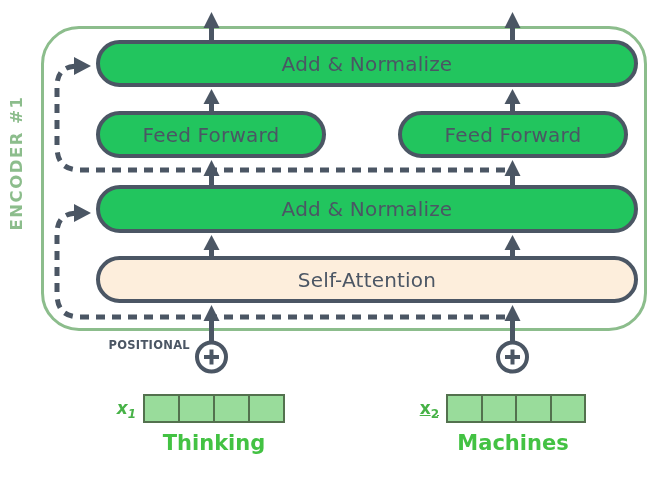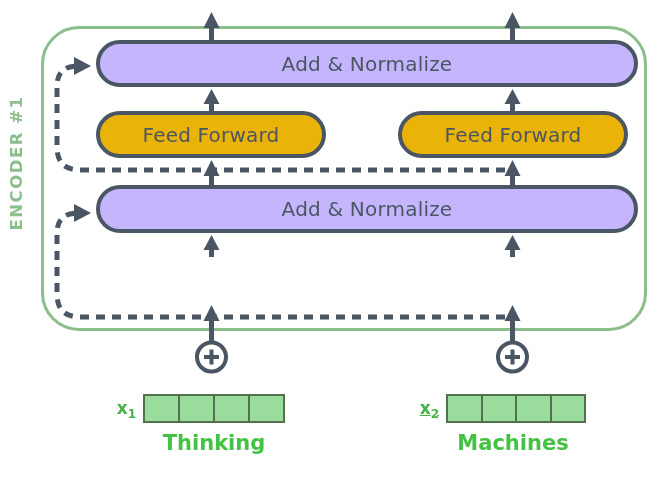--- a/index.html
+++ b/index.html
@@ -19,22 +19,22 @@
     transform:rotate(-90deg);text-align:center;
     color:#8cbd8c;font-size:16.5px;font-weight:bold;letter-spacing:1.5px;
     white-space:nowrap;
   }
   
   .layer-box{
     position:absolute;box-sizing:border-box;border:4px solid #4b5664;
     display:flex;align-items:center;justify-content:center;
     font-size:20px;color:#4b5664;letter-spacing:0.2px;
   }
-  .add-norm{background:#c4b5fd;border-radius:26px;}
-  .feed-forward{background:#eab308;border-radius:24px;text-align:center;}
+  .add-norm{background:#22c55e;border-radius:26px;}
+  .feed-forward{background:#22c55e;border-radius:24px;text-align:center;}
   .self-attention{background:#fdeedc;border-radius:26px;}
   #an-top{left:96px;top:40px;width:542px;height:47px;}
   #ff-left{left:96px;top:111px;width:230px;height:47px;}
   #ff-right{left:398px;top:111px;width:230px;height:47px;}
   #an-mid{left:96px;top:185px;width:542px;height:48px;}
   #self-attn{left:96px;top:256px;width:542px;height:47px;}
   
   #overlay{position:absolute;left:0;top:0;width:666px;height:483px;}
   
   .pos-enc{
@@ -49,21 +49,21 @@
   }
   #emb-1{left:143px;top:394px;width:142px;}
   #emb-2{left:446px;top:394px;width:140px;}
   .emb-cell{flex:1;}
   .emb-cell + .emb-cell{border-left:2px solid #53714e;}
   .x-label{
     position:absolute;width:32px;text-align:right;top:398px;
     color:#47b247;font-weight:bold;font-size:17px;
   }
   .x-label sub{font-size:12px;}
-  #x1-label{left:104px;}
+  #x1-label{left:104px;font-style:italic;}
   #x2-label{left:407px;text-decoration:underline;}
   .word-label{
     position:absolute;top:431px;width:162px;text-align:center;
     color:#43c243;font-weight:bold;font-size:21px;
   }
   #word-1{left:133px;}
   #word-2{left:432px;}
 </style>
 </head>
 <body>
@@ -78,22 +78,26 @@
   </div>
   <div id="ff-left" class="layer-box feed-forward">
     <span>Feed Forward</span>
   </div>
   <div id="ff-right" class="layer-box feed-forward">
     <span>Feed Forward</span>
   </div>
   <div id="an-mid" class="layer-box add-norm">
     <span>Add &amp; Normalize</span>
   </div>
+  <div id="self-attn" class="layer-box self-attention">
+    <span>Self-Attention</span>
+  </div>
 
   <div class="pos-enc">
+    <div>POSITIONAL</div>
   </div>
 
   <div id="emb-1" class="embedding">
     <div class="emb-cell"></div>
     <div class="emb-cell"></div>
     <div class="emb-cell"></div>
     <div class="emb-cell"></div>
   </div>
   <div id="emb-2" class="embedding">
     <div class="emb-cell"></div>

